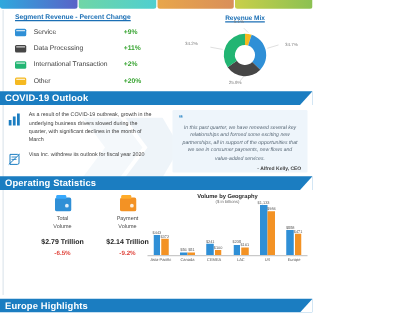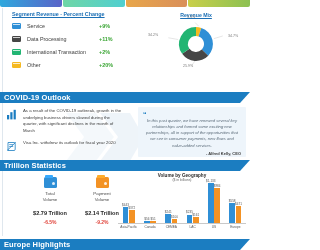--- a/index.html
+++ b/index.html
@@ -167,21 +167,21 @@
       <line x1="70" y1="22" x2="80" y2="19" stroke="#c6c6c6" stroke-width=".5"></line>
       <line x1="30" y1="23" x2="19" y2="21" stroke="#c6c6c6" stroke-width=".5"></line>
       <line x1="49" y1="47" x2="45" y2="52" stroke="#c6c6c6" stroke-width=".5"></line>
     </svg>
     <div class="pct" style="left:39px;top:3px;">5.1%</div>
     <div class="pct" style="left:80px;top:22px;">34.7%</div>
     <div class="pct" style="left:35px;top:52px;">25.9%</div>
     <div class="pct" style="left:0px;top:21px;">34.2%</div>
   </div>
 
-  <div class="band" style="margin-top:21px;">
+  <div class="band" style="margin-top:2px;">
     <div class="btxt">COVID-19 Outlook</div>
   </div>
 
   <div class="covid-body">
     <svg class="watermark" viewBox="0 0 78 48">
       <path d="M0,0 L30,0 L48,24 L30,48 L0,48 L18,24 Z" fill="#eaf2f9"></path>
       <path d="M34,0 L64,0 L78,24 L64,48 L34,48 L52,24 Z" fill="#dfeaf5"></path>
     </svg>
 
     <div class="cv-item">
@@ -208,21 +208,21 @@
     </div>
 
     <div class="quote">
       <div class="qmark">“</div>
       <div class="qtext">In this past quarter, we have renewed several key relationships and formed some exciting new partnerships, all in support of the opportunities that we see in consumer payments, new flows and value-added services.</div>
       <div class="qauthor">- Alfred Kelly, CEO</div>
     </div>
   </div>
 
   <div class="band">
-    <div class="btxt">Trillion Statistics</div>
+    <div class="btxt">Operating Statistics</div>
   </div>
 
   <div class="ops-body">
 
     <div class="stat-col a">
       <div class="wallet" style="background:#2f8fd6"></div>
       <div class="stat-name" style="white-space:pre-line">Total
 Volume</div>
       <div class="stat-amt">$2.79 Trillion</div>
       <div class="stat-delta">-6.5%</div>

